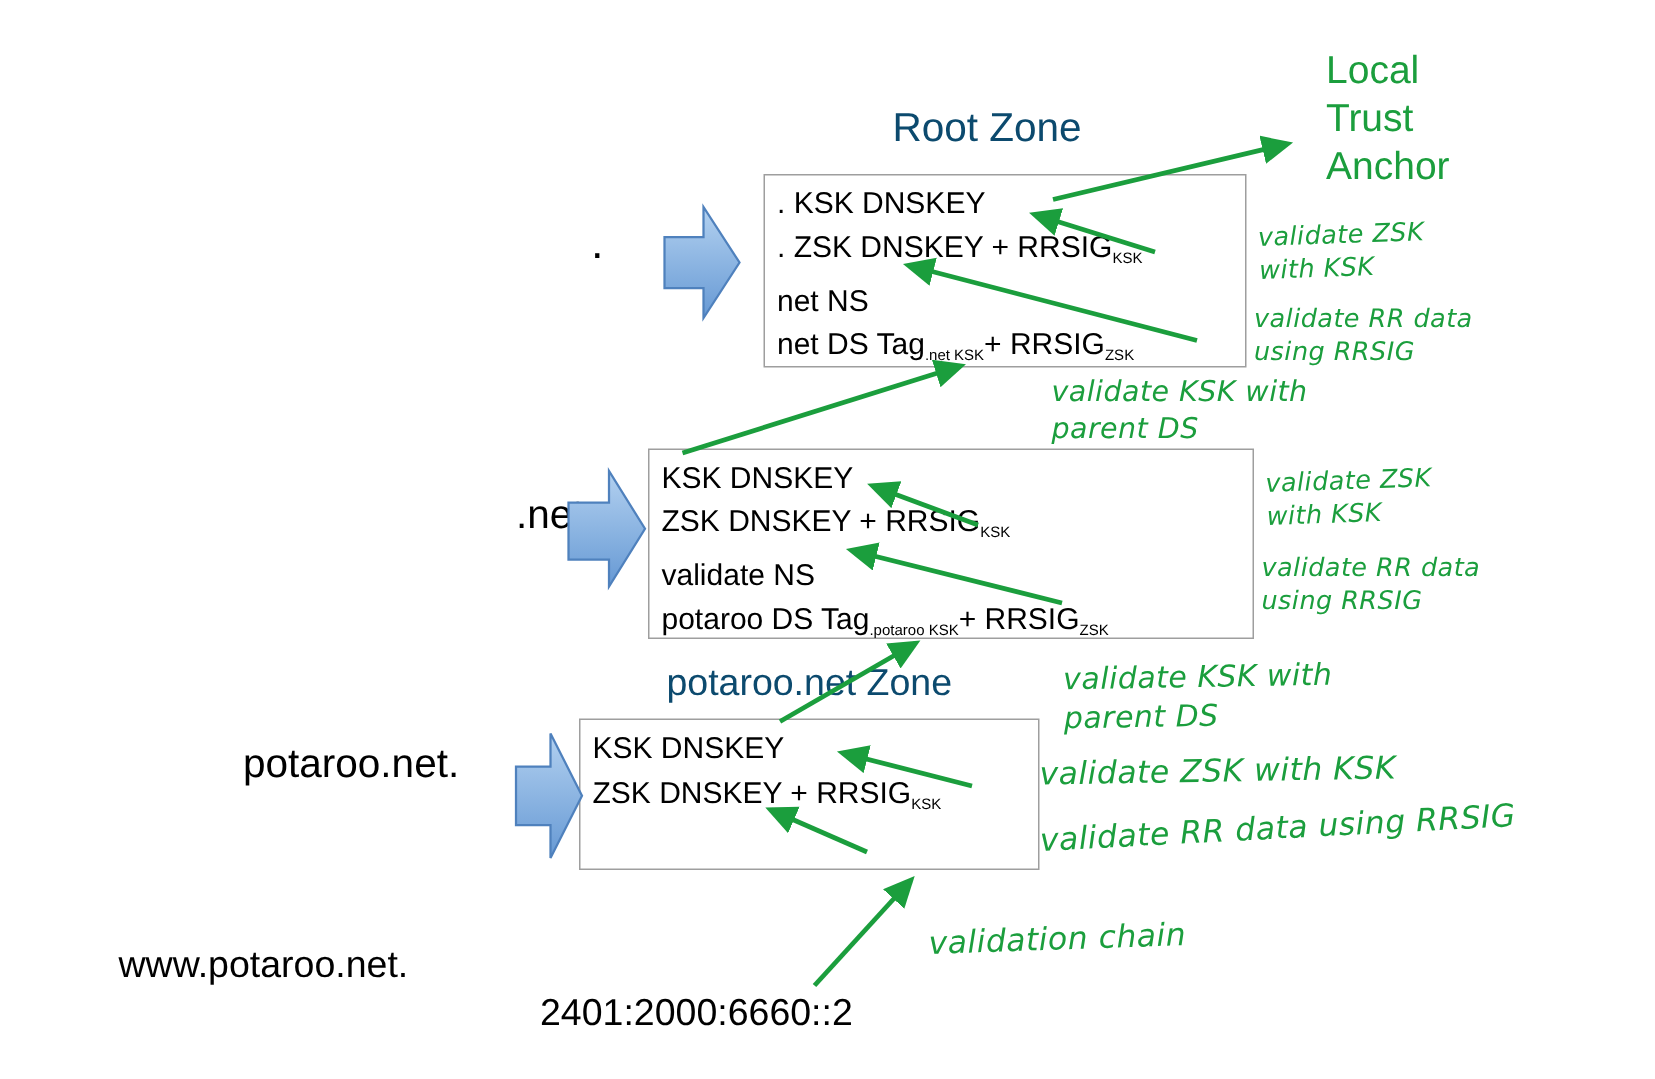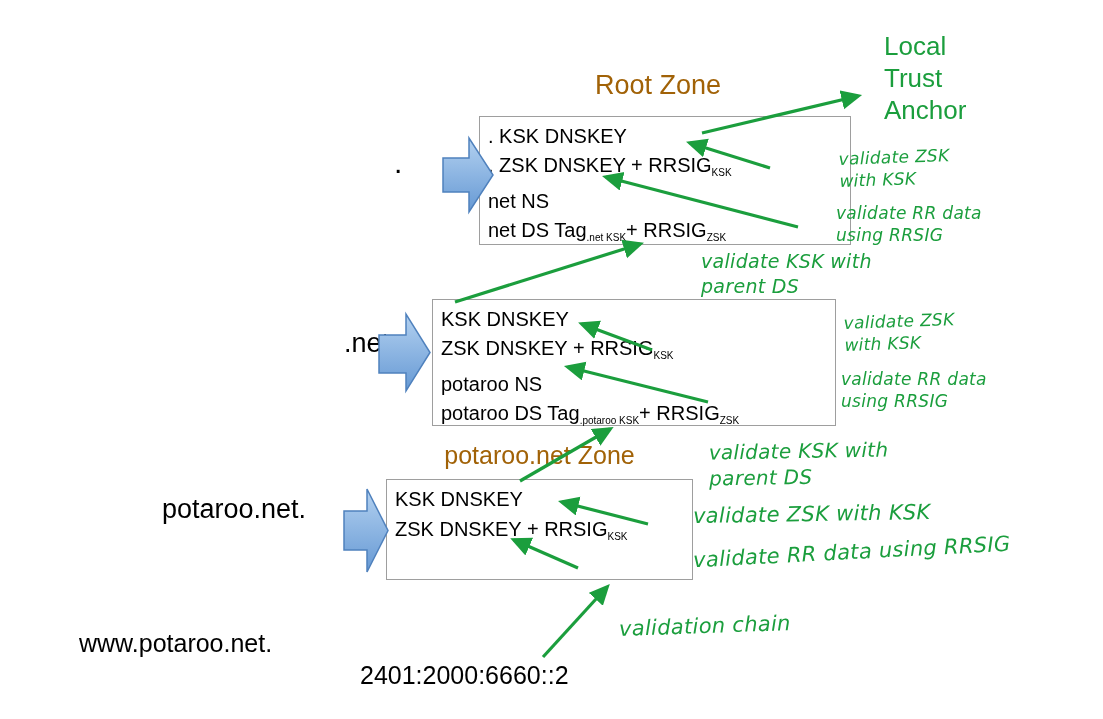--- a/index.html
+++ b/index.html
@@ -5,21 +5,21 @@
   html,body{margin:0;padding:0;background:#ffffff;}
   #canvas{position:relative;width:1103px;height:719px;background:#ffffff;overflow:hidden;
           font-family:"Liberation Sans","DejaVu Sans",sans-serif;color:#000;}
   .abs{position:absolute;}
   .zone-box{border:1.5px solid #9e9e9e;background:#ffffff;box-sizing:border-box;}
   .zline{white-space:pre;font-size:20px;color:#000;}
   #root-box .zline{line-height:29px;}
   #net-box .zline{line-height:29px;}
   #potaroo-box .zline{line-height:30px;}
   .zline sub{font-size:10px;vertical-align:-4px;}
-  .zone-title{font-weight:400;text-align:center;color:#a16207;}
+  .zone-title{font-weight:400;text-align:center;color:#0c4a6e;}
   .zone-label{font-size:27px;color:#000;}
   .hw{color:#1b9e3d;font-style:italic;white-space:pre-line;
       font-family:"DejaVu Sans",sans-serif;letter-spacing:0.3px;}
   .trust{color:#1b9e3d;font-size:26px;line-height:32px;white-space:pre-line;}
   .footer-text{font-size:25px;color:#000;}
   svg{display:block;}
 </style>
 </head>
 <body>
 
@@ -29,31 +29,31 @@
   <div class="abs zone-title" style="left:386px;top:441px;width:307px;font-size:25px;">potaroo.net Zone</div>
 
   <div class="abs trust" style="left:884px;top:30px;">Local
 Trust
 Anchor</div>
 
   <div class="abs zone-label" style="left:394px;top:146px;font-size:30px;">.</div>
   <div class="abs zone-label" style="left:344px;top:328px;">.net</div>
   <div class="abs zone-label" style="left:162px;top:494px;text-align:center;">potaroo.net.</div>
 
-  <div class="abs zone-box" id="root-box" style="left:479px;top:116px;width:372px;height:129px;padding:5px 0 0 8px;">
+  <div class="abs zone-box" id="root-box" style="left:509px;top:116px;width:322px;height:129px;padding:5px 0 0 8px;">
     <div class="zline"><span>. KSK DNSKEY</span></div>
     <div class="zline"><span>. ZSK DNSKEY + RRSIG</span><sub>KSK</sub></div>
     <div class="zline"><span>net NS</span></div>
     <div class="zline"><span>net DS Tag</span><sub>.net KSK</sub><span>+ RRSIG</span><sub>ZSK</sub></div>
   </div>
 
   <div class="abs zone-box" id="net-box" style="left:432px;top:299px;width:404px;height:127px;padding:5px 0 0 8px;">
     <div class="zline"><span>KSK DNSKEY</span></div>
     <div class="zline"><span>ZSK DNSKEY + RRSIG</span><sub>KSK</sub></div>
-    <div class="zline"><span>potaroo NS</span></div>
+    <div class="zline"><span>validate NS</span></div>
     <div class="zline"><span>potaroo DS Tag</span><sub>.potaroo KSK</sub><span>+ RRSIG</span><sub>ZSK</sub></div>
   </div>
 
   <div class="abs zone-box" id="potaroo-box" style="left:386px;top:479px;width:307px;height:101px;padding:4px 0 0 8px;">
     <div class="zline"><span>KSK DNSKEY</span></div>
     <div class="zline"><span>ZSK DNSKEY + RRSIG</span><sub>KSK</sub></div>
   </div>
 
   <div class="abs hw" style="left:839px;top:146px;font-size:17px;line-height:22px;transform:rotate(-2deg);">validate ZSK
 with KSK</div>

